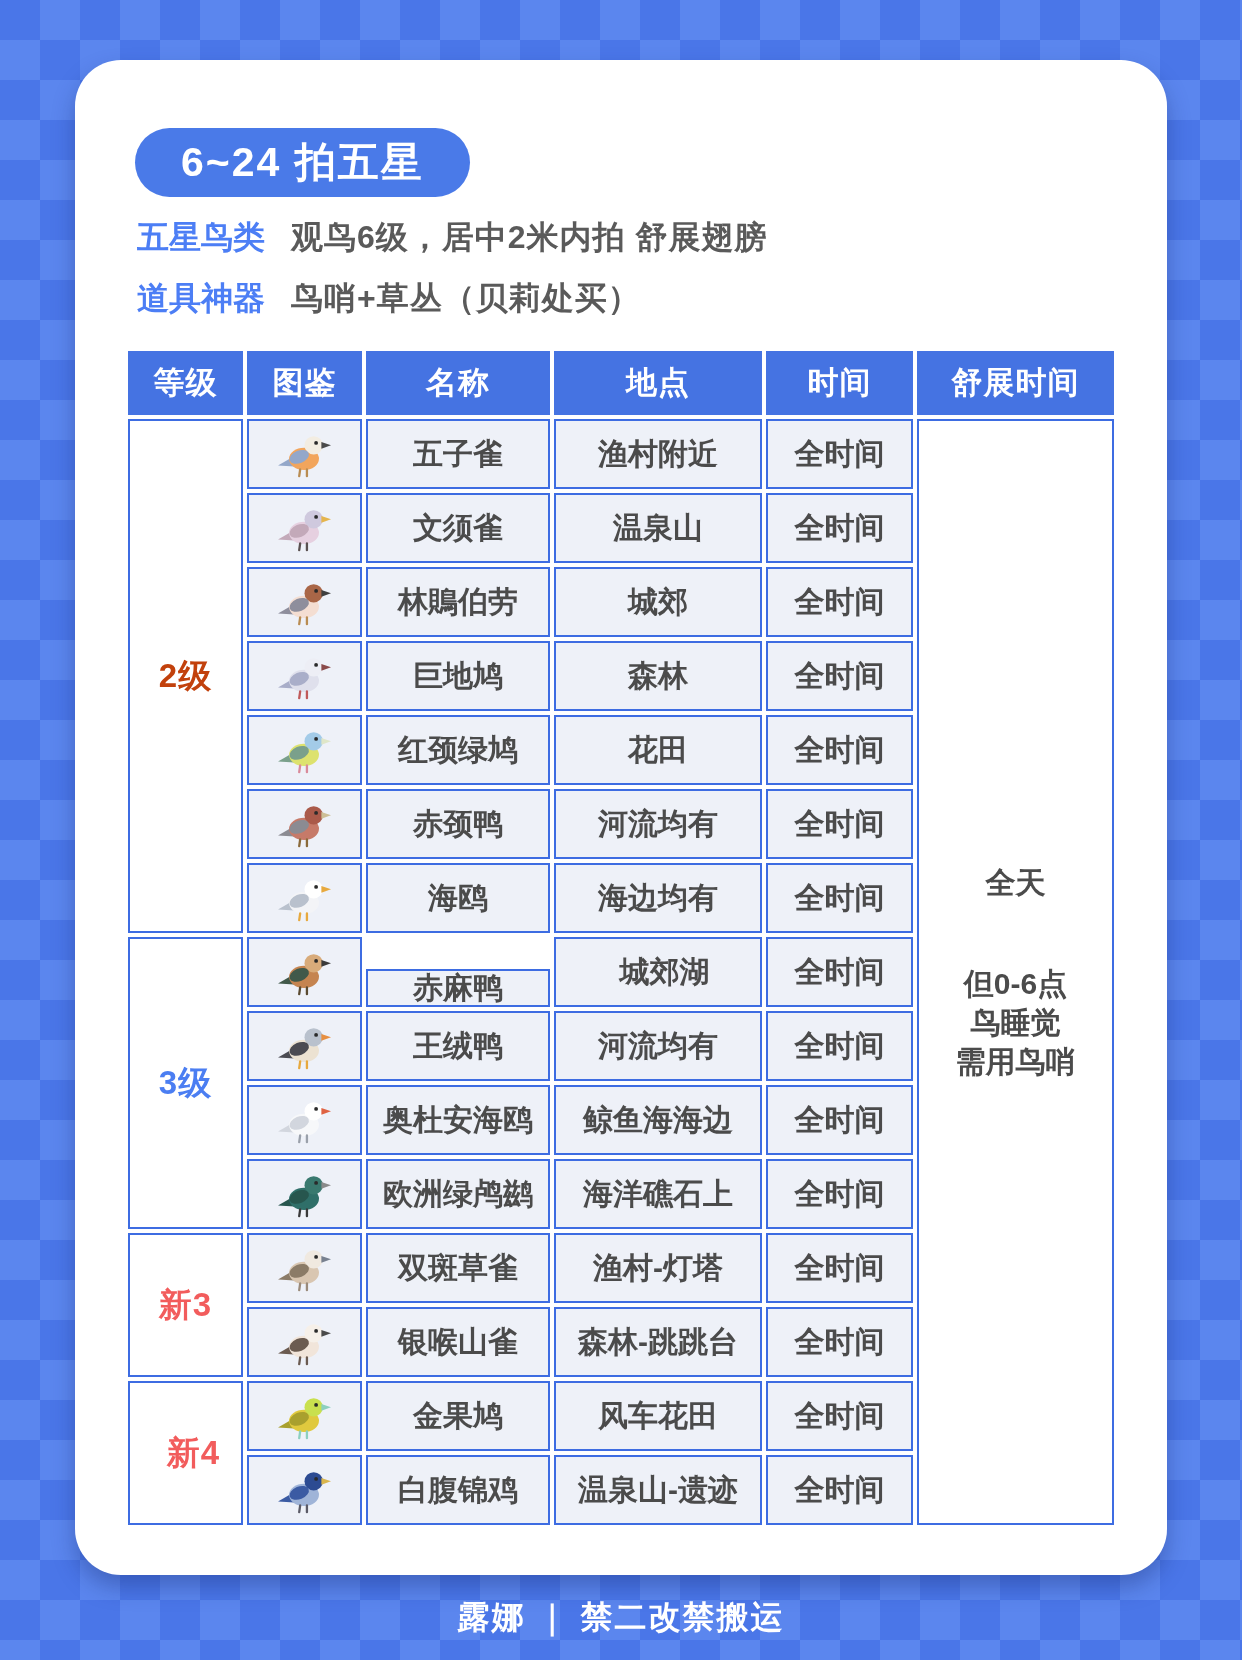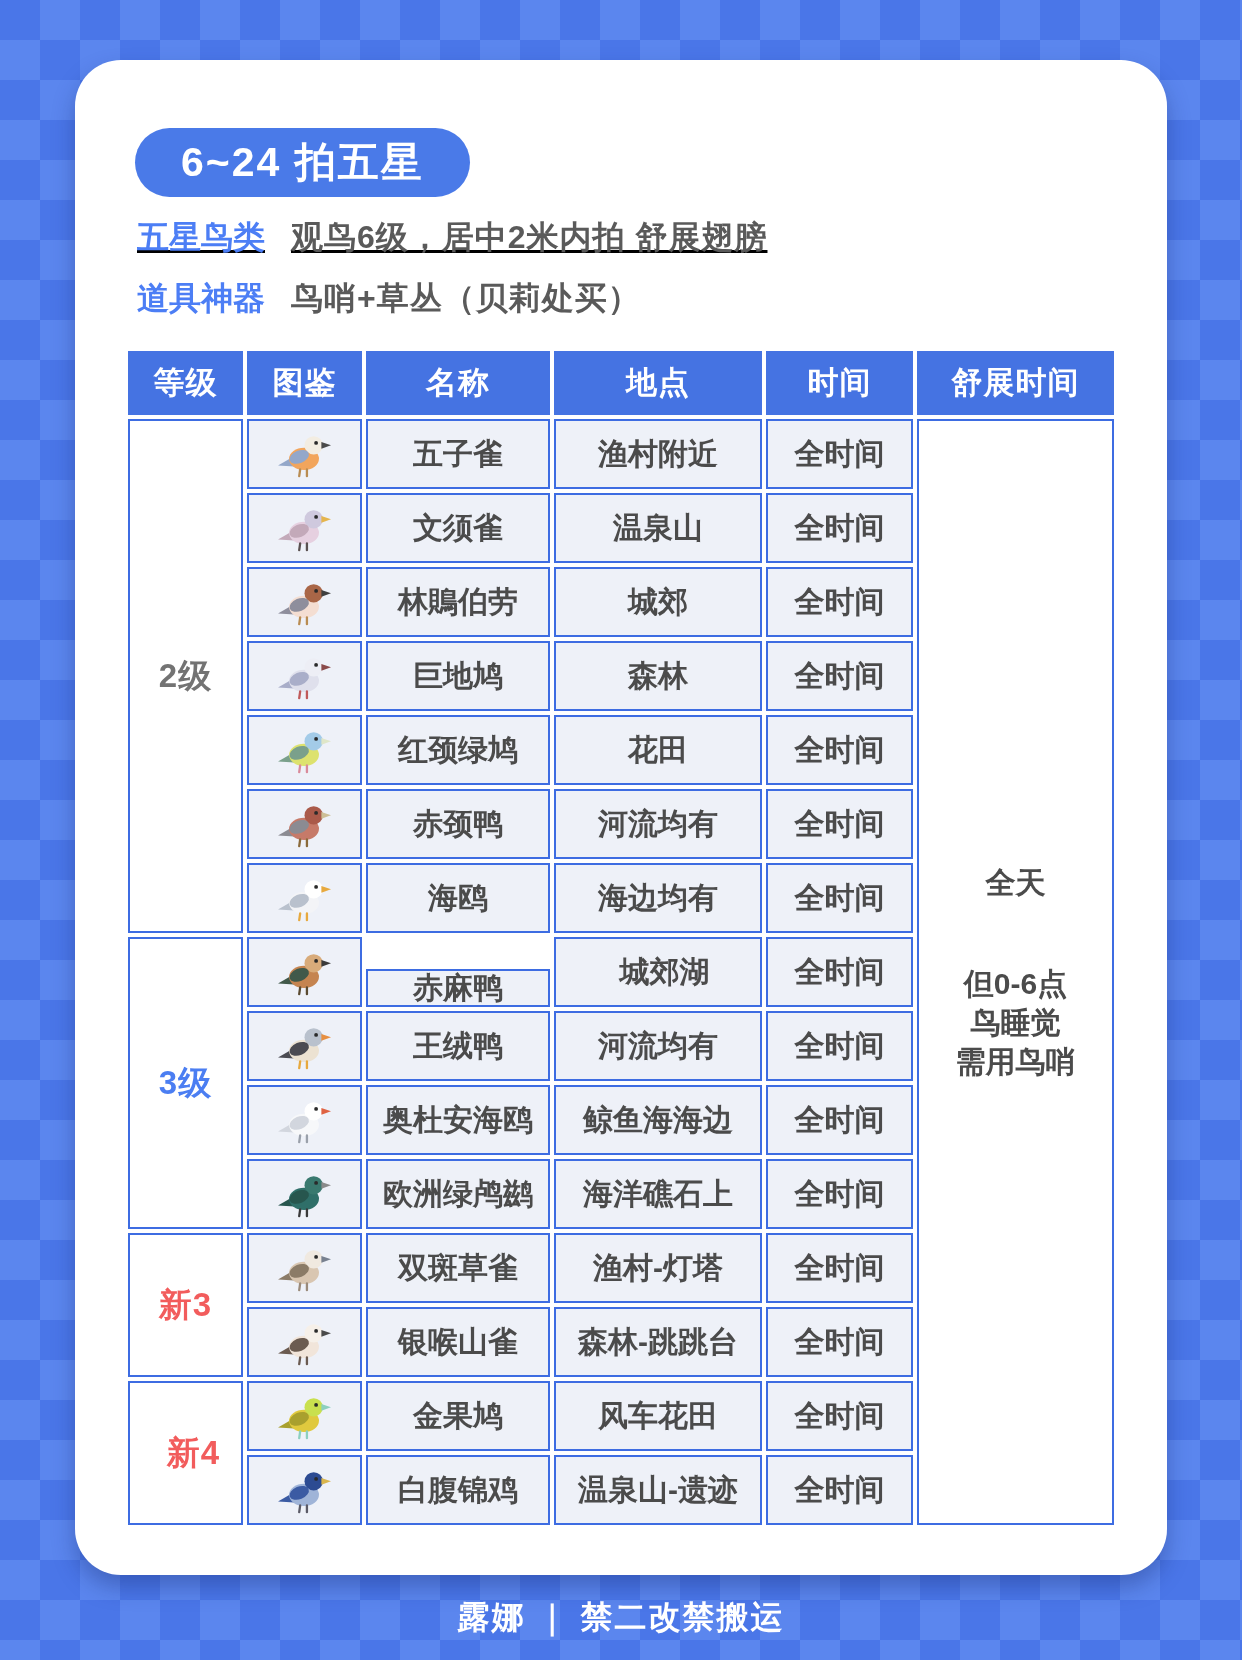--- a/index.html
+++ b/index.html
@@ -29,21 +29,21 @@
   .pill{
     display:inline-flex; align-items:center; justify-content:center;
     height:69px; padding:8px 46px; margin-left:7px;
     background:var(--accent-blue); border-radius:35px;
     color:#fff; font-size:41px; font-weight:bold; letter-spacing:2px;
   }
   .info-line{
     display:flex; align-items:baseline; margin-left:9px;
     font-size:32px; font-weight:bold;
   }
-  .info-line.first{margin-top:19px;text-decoration:underline;}
+  .info-line.first{margin-top:19px;}
   .info-line.second{margin-top:17px;}
   .info-label{color:var(--label-blue); margin-right:26px; white-space:nowrap;}
   .info-text{color:#5a5a5a; font-weight:600; letter-spacing:1px;}
   .bird-table{
     margin-top:30px;
     display:grid;
     grid-template-columns:115px 115px 184px 208px 147px 197px;
     grid-template-rows:64px repeat(15,70px);
     gap:4px;
     width:990px;
@@ -88,21 +88,21 @@
     <span class="info-text">鸟哨+草丛（贝莉处买）</span>
   </div>
 
   <div class="bird-table">
       <div class="th">等级</div>
       <div class="th">图鉴</div>
       <div class="th">名称</div>
       <div class="th">地点</div>
       <div class="th">时间</div>
       <div class="th">舒展时间</div>
-      <div class="cell white level-cell" style="grid-area: 2 / 1 / span 7; color: #737373;">2级</div>
+      <div class="cell white level-cell" style="grid-area: 2 / 1 / span 7; color: #c2410c;">2级</div>
       <div class="cell" style="grid-area: 2 / 2;">
         <span>
 <svg class="bird-svg" viewBox="0 0 64 56" width="62" height="54" aria-hidden="true">
   <polygon points="4,40 21,30 21,41" fill="#93a7c9"></polygon>
   <ellipse cx="31" cy="33" rx="15.5" ry="11.5" fill="#f2a55c"></ellipse>
   <circle cx="41" cy="19" r="9.5" fill="#f3ede2"></circle>
   <polygon points="49,15.5 59,19 49,22.5" fill="#4a4a4a"></polygon>
   <circle cx="43.5" cy="16.5" r="2" fill="#2a2a2a"></circle>
   <ellipse cx="26" cy="31" rx="10.5" ry="6.5" fill="#93a7c9" transform="rotate(-22 26 31)"></ellipse>
   <path d="M27 44 L26 51 M34 44 L34 51" stroke="#b98c52" stroke-width="2.4" stroke-linecap="round" fill="none"></path>

